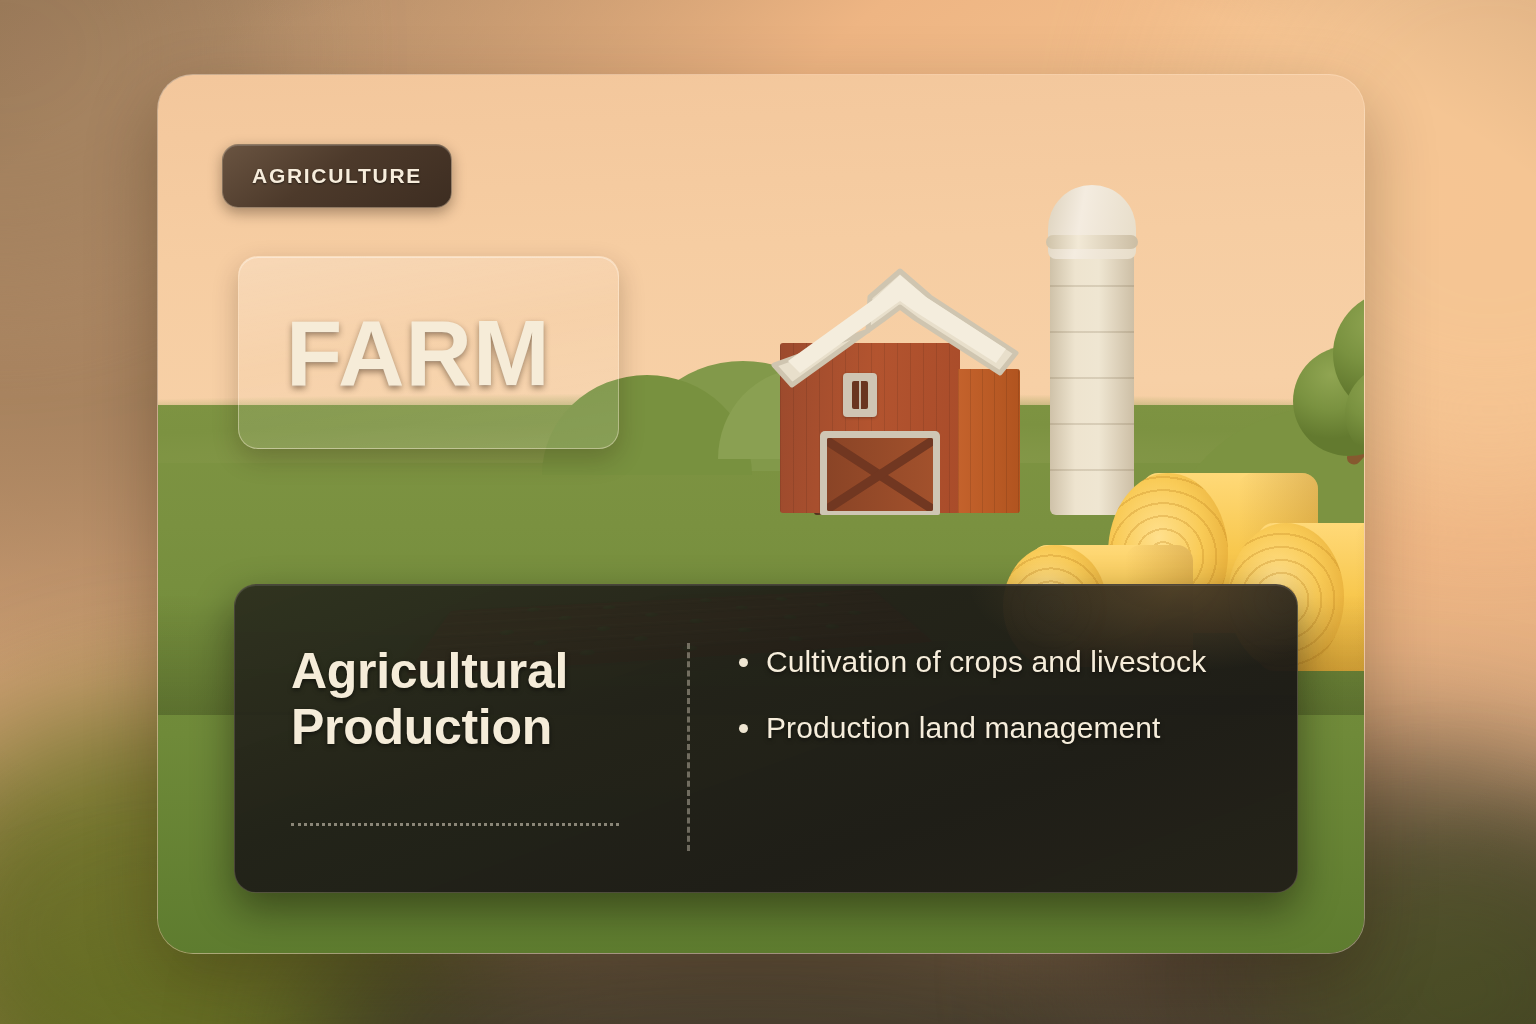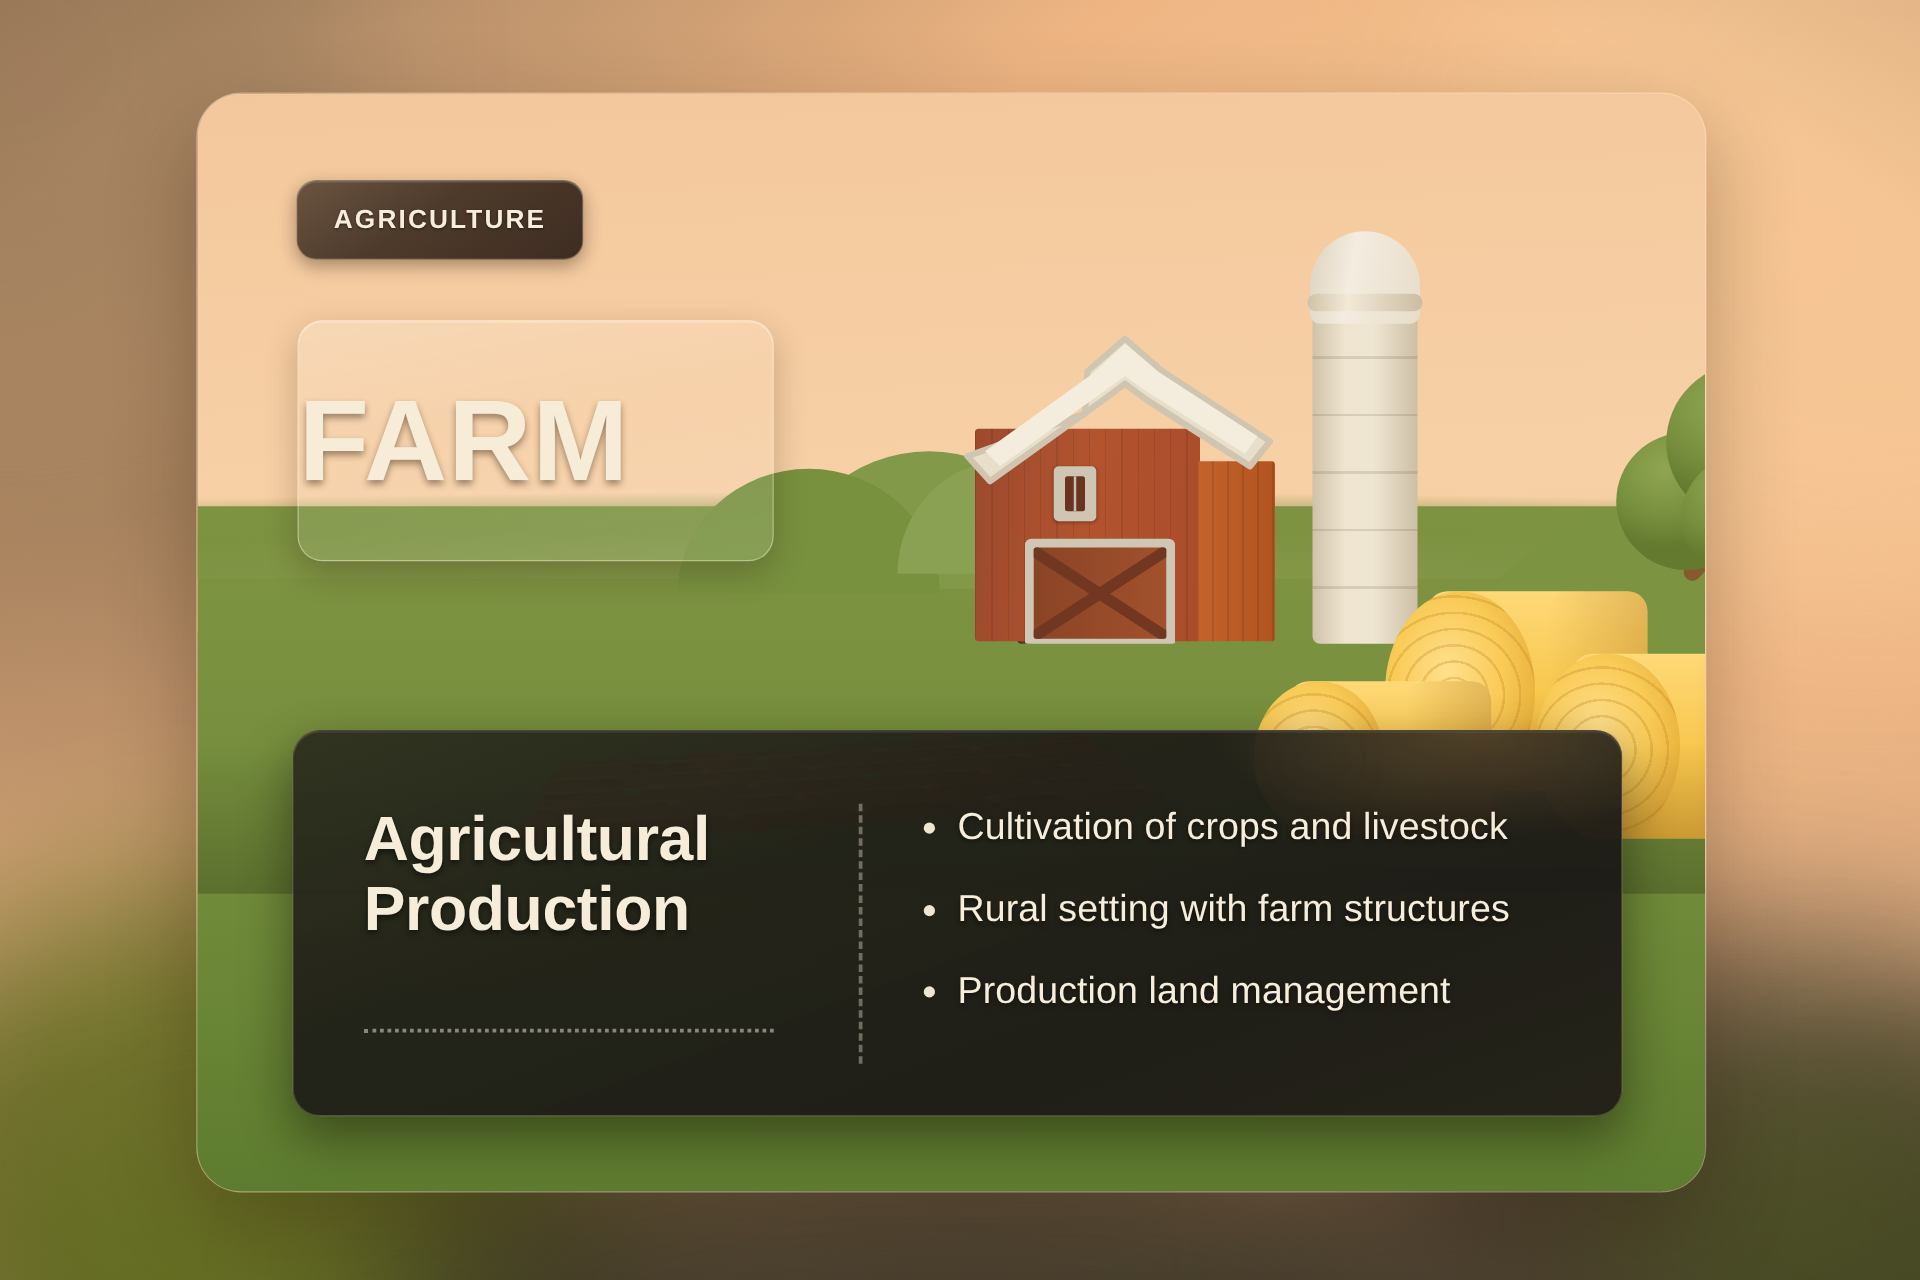--- a/index.html
+++ b/index.html
@@ -191,40 +191,40 @@
   .bale-right{ left:1070px; top:448px; width:205px; height:148px; }
 
   
   .scene-shade{
     position:absolute; left:0; right:0; top:520px; height:120px;
     background:linear-gradient(180deg, rgba(20,18,8,0) 0%, rgba(20,18,8,.22) 100%);
   }
 
   
   #badge{
-    position:absolute; left:79px; top:69px; width:230px; height:64px;
+    position:absolute; left:64px; top:69px; width:230px; height:64px;
     border-radius:16px;
     background:linear-gradient(145deg,#6a5441 0%, #4d3a2b 45%, #3d2d21 100%);
     border:1px solid rgba(255,226,190,.36);
     box-shadow:0 5px 14px rgba(30,16,6,.36), inset 0 1px 0 rgba(255,255,255,.16);
     display:flex; align-items:center; justify-content:center;
   }
   #badge span{
     color:#f7eddc; font-size:21px; font-weight:bold; letter-spacing:1.7px;
     text-shadow:0 1px 2px rgba(0,0,0,.55);
   }
 
   
   #farm-panel{
     position:absolute; left:80px; top:181px; width:381px; height:193px;
     border-radius:20px;
     background:linear-gradient(170deg, rgba(255,255,255,.22) 0%, rgba(255,255,255,.07) 45%, rgba(255,255,255,.12) 100%);
     border:1.5px solid rgba(255,240,220,.40);
     box-shadow:0 10px 26px rgba(40,22,8,.24), inset 0 1px 0 rgba(255,255,255,.38);
-    display:flex; align-items:center; 
+    display:flex; align-items:center; padding-left:47px;
   }
   #farm-panel span{
     color:#f6ecd8; font-size:92px; font-weight:bold; letter-spacing:1px; line-height:1;
     text-shadow:0 3px 6px rgba(40,22,6,.45), 0 1px 0 rgba(255,255,255,.22);
   }
 
   
   #info{
     position:absolute; left:76px; top:509px; width:1064px; height:309px;
     border-radius:22px;
@@ -389,22 +389,18 @@
       <div class="title-rule"></div>
     </div>
     <div class="v-divider"></div>
     <div class="info-right">
       <div class="bullet">
         <span class="dot"></span>
         <span>Cultivation of crops and livestock</span>
       </div>
       <div class="bullet">
         <span class="dot"></span>
-        <span>Rural setting with farm structures</span>
-      </div>
-      <div class="bullet">
-        <span class="dot"></span>
         <span>Production land management</span>
       </div>
     </div>
   </div>
 
 </div>
 
 </body></html>

